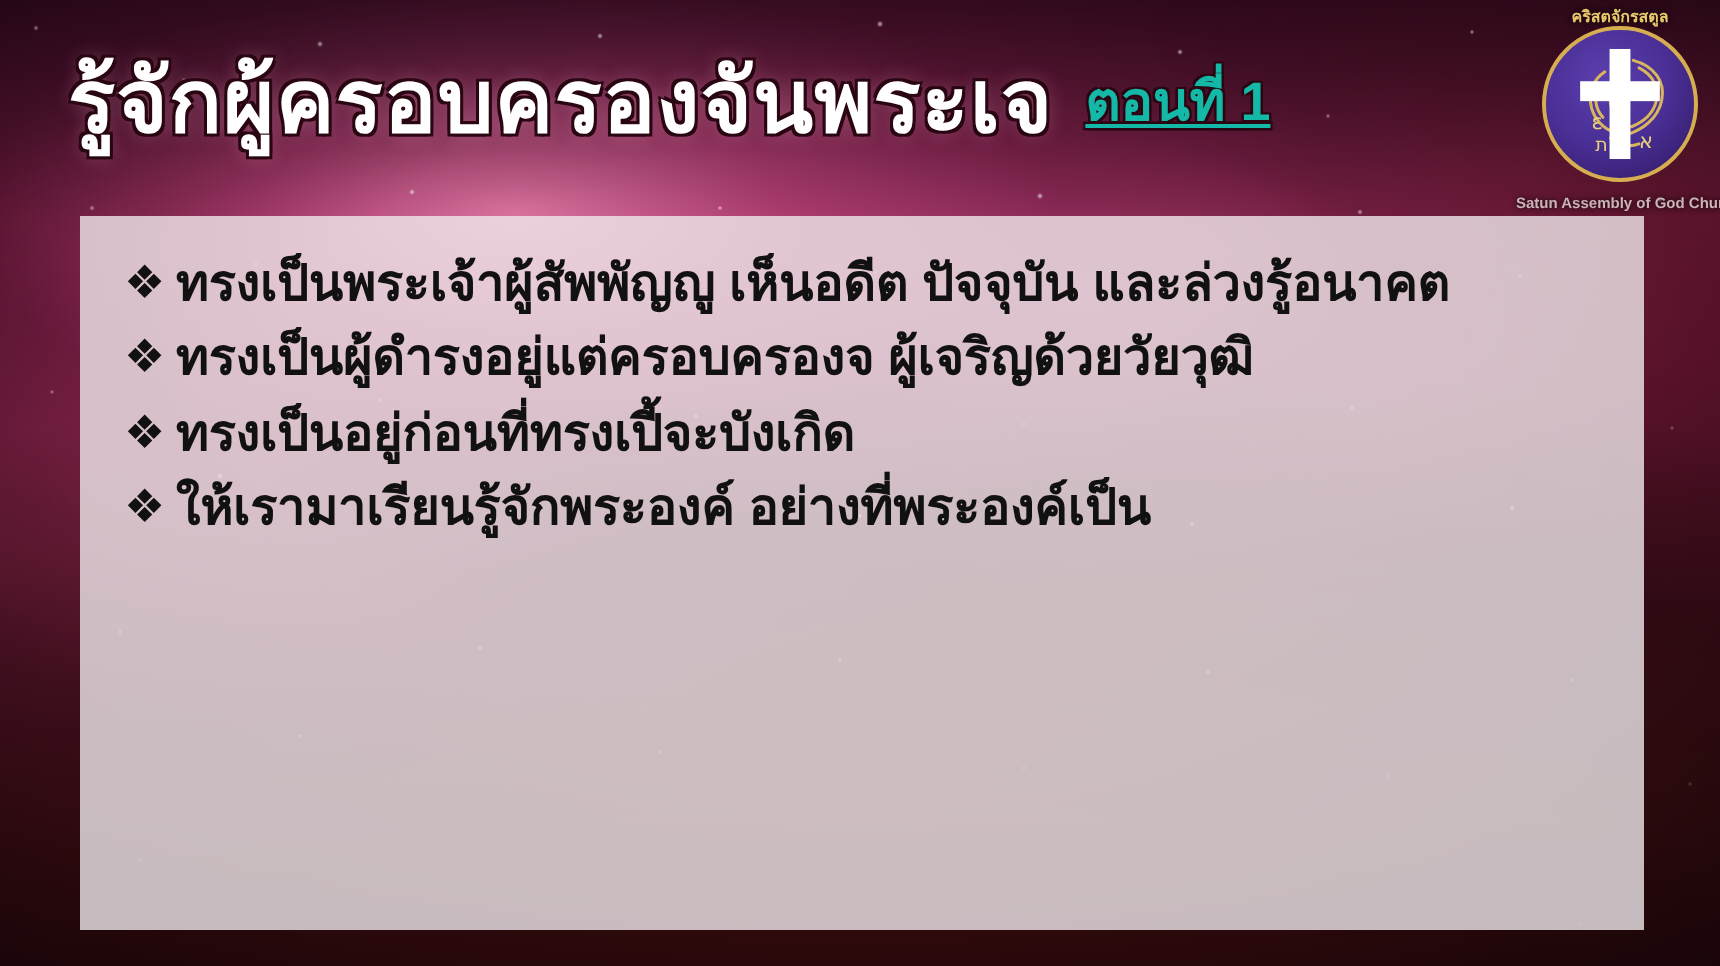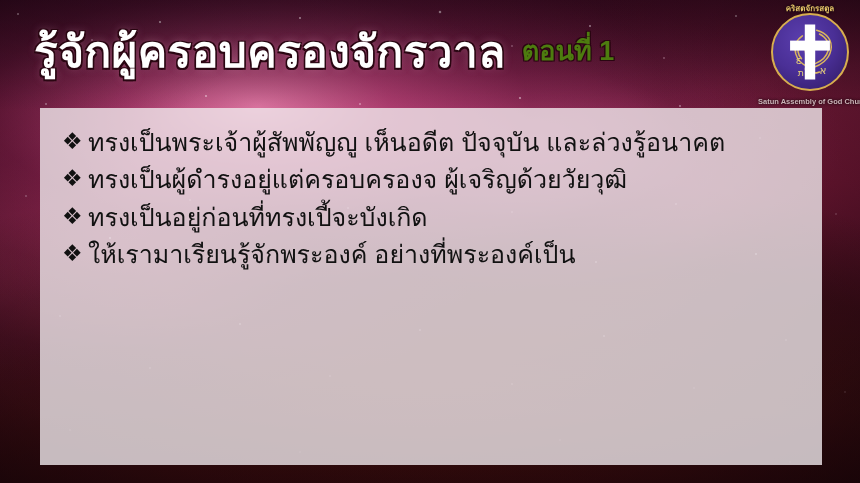--- a/index.html
+++ b/index.html
@@ -115,30 +115,31 @@
     font-weight: bold;
     line-height: 1;
     white-space: nowrap;
     letter-spacing: 0.5px;
     text-shadow:
       -1.5px -1.5px 0 #2a0612, 1.5px -1.5px 0 #2a0612,
       -1.5px  1.5px 0 #2a0612, 1.5px  1.5px 0 #2a0612,
        0 0 10px rgba(255,180,215,0.35);
   }
   .title-sub {
-    color: #4d7c0f;
+    color: #14b8a6;
     font-size: 27px;
     font-weight: bold;
     line-height: 1;
     white-space: nowrap;
     margin-left: 16px;
     padding-bottom: 2px;
     text-shadow:
       -1.2px -1.2px 0 #2a0612, 1.2px -1.2px 0 #2a0612,
       -1.2px  1.2px 0 #2a0612, 1.2px  1.2px 0 #2a0612;
+    text-decoration: underline;
   }
 
   
   .logo {
     position: absolute;
     left: 764px;
     top: 2px;
     width: 92px;
     height: 104px;
     text-decoration: underline;
@@ -205,35 +206,36 @@
   .bullet-marker {
     flex: 0 0 auto;
     width: 26px;
     font-size: 23px;
     line-height: 1.33;
     color: #111111;
   }
   .bullet-text {
     flex: 1 1 auto;
     padding-right: 16px;
+    font-weight: bold;
   }
 </style>
 </head>
 <body>
 
 <div id="slide">
 
   <div class="bg-base"></div>
   <div class="bg-dark-top"></div>
   <div class="bg-dark-bottom"></div>
   <div class="stars"></div>
   <div class="bg-vignette"></div>
 
   <div class="title-row">
-    <span class="title-main">รู้จักผู้ครอบครองจักรวาล</span>
+    <span class="title-main">รู้จักผู้ครอบครองจันพระเจ</span>
     <span class="title-sub">ตอนที่ 1</span>
   </div>
 
   <div class="logo">
     <div class="logo-top-text">คริสตจักรสตูล</div>
     <div class="logo-circle">
       <svg class="logo-svg" viewBox="0 0 78 78" xmlns="http://www.w3.org/2000/svg">
 
         <g fill="none" stroke="#d9b45e" stroke-width="1.6" stroke-linecap="round">
           <path d="M46 16 C57 19, 63 27, 61 37 C59 47, 50 53, 43 55"></path>

